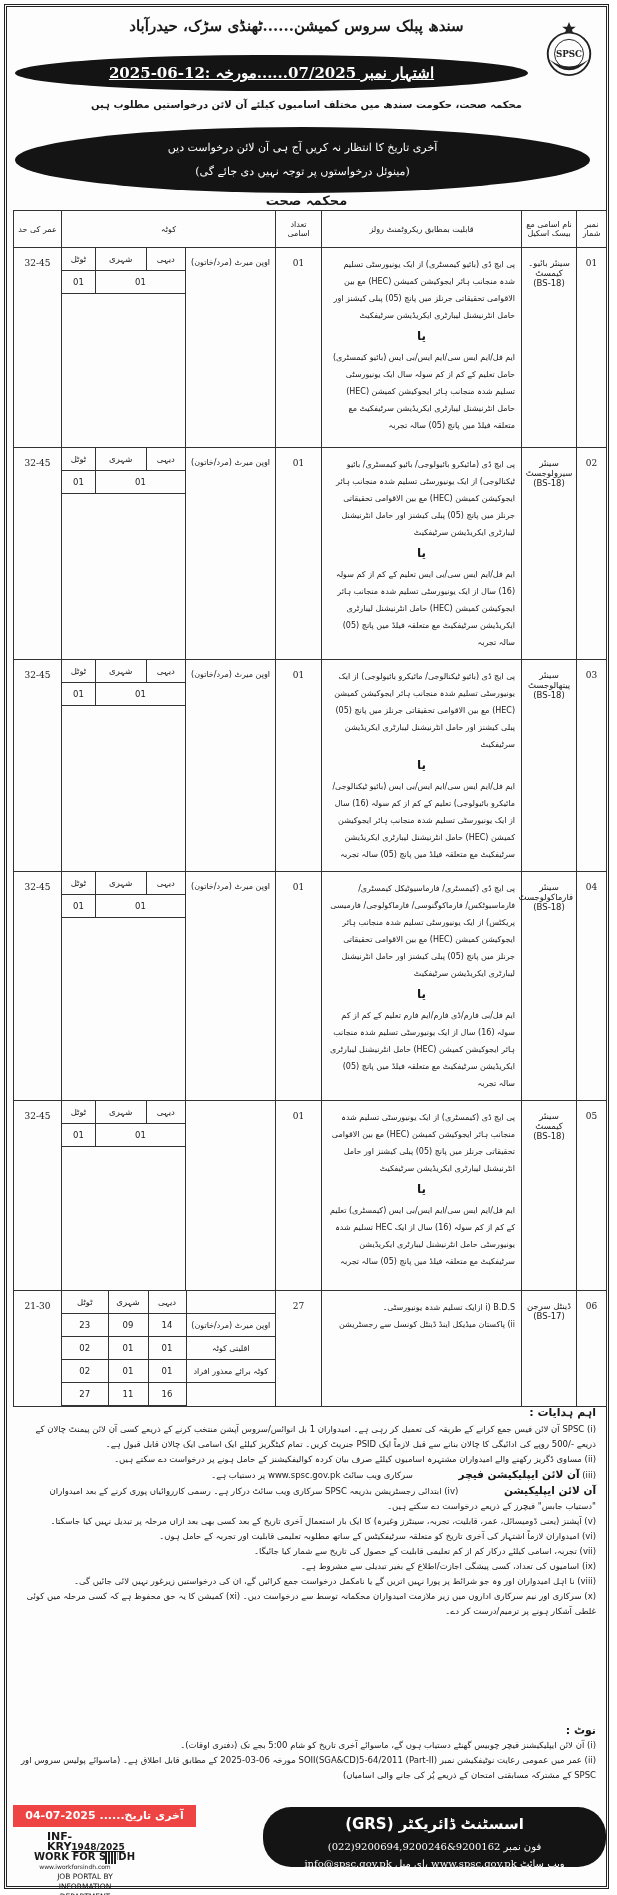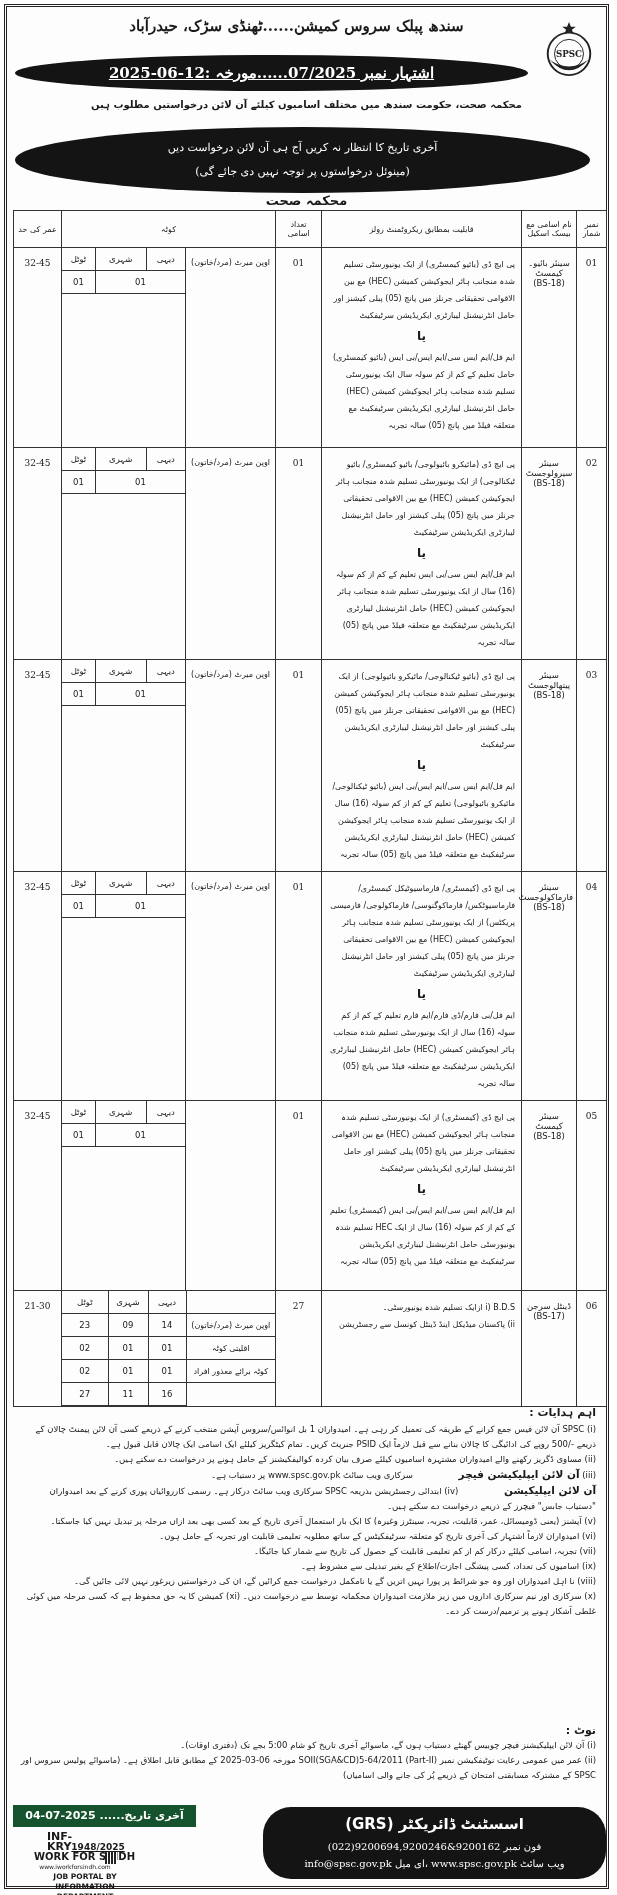--- a/index.html
+++ b/index.html
@@ -29,29 +29,29 @@
   table.quota-tbl td:first-child { border-left: none; }
   table.quota-tbl td:last-child { border-right: none; }
   .merit-cell { direction: rtl; text-align: center; font-size: 8px; }
   .instr { position: absolute; left: 10px; right: 10px; top: 1398px; font-size: 8.5px; line-height: 15px; }
   .instr .head { font-weight: 900; font-size: 11px; margin-bottom: 2px; }
   .instr p { margin: 0; }
   .instr b.big { font-size: 10.5px; font-weight: 900; margin-left: 43px; }
   .notes { position: absolute; left: 10px; right: 10px; top: 1716px; font-size: 8.5px; line-height: 15px; }
   .notes .head { font-weight: 900; font-size: 11px; }
   .notes p { margin: 0; }
-  .deadline { position: absolute; left: 6px; top: 1798px; width: 183px; height: 22px; background: #14532d; color: #fff; font-weight: 900; font-size: 11px; line-height: 22px; text-align: center; }
+  .deadline { position: absolute; left: 6px; top: 1798px; width: 183px; height: 22px; background: #ef4444; color: #fff; font-weight: 900; font-size: 11px; line-height: 22px; text-align: center; }
   .inf { position: absolute; left: 8px; top: 1825px; width: 120px; font-size: 8px; line-height: 10px; text-align: center; }
   .inf .code { font-weight: 900; font-size: 11px; text-align: left; margin-left: 32px; }
   .inf .code u { font-size: 9px; }
   .inf .wfs { font-weight: 900; font-size: 10px; text-align: right; }
   .inf .url { font-size: 6px; }
-  .inf .portal { font-weight: bold; font-size: 7.5px; margin-left: 20px; }
+  .inf .portal { font-weight: normal; font-size: 7.5px; margin-left: 20px; }
   .qr { position: absolute; left: 98px; top: 1845px; width: 12px; height: 12px; background: repeating-linear-gradient(90deg,#222 0 2px,#fff 2px 3px), #222; }
-  .grs { position: absolute; left: 256px; top: 1800px; width: 343px; height: 72px; background: #141414; color: #fff; text-align: center; border-radius: 28px; }
+  .grs { position: absolute; left: 256px; top: 1800px; width: 343px; height: 60px; background: #141414; color: #fff; text-align: center; border-radius: 28px; }
   .grs .t { font-size: 15px; font-weight: 900; margin-top: 8px; }
   .grs .ph { font-size: 10px; margin-top: 8px; font-family: "DejaVu Serif", serif; }
   .grs .em { font-size: 10px; margin-top: 6px; font-family: "DejaVu Serif", serif; }
 </style>
 </head>
 <body>
 
 <div class="page">
 
   <svg class="logo" viewBox="0 0 60 60">

